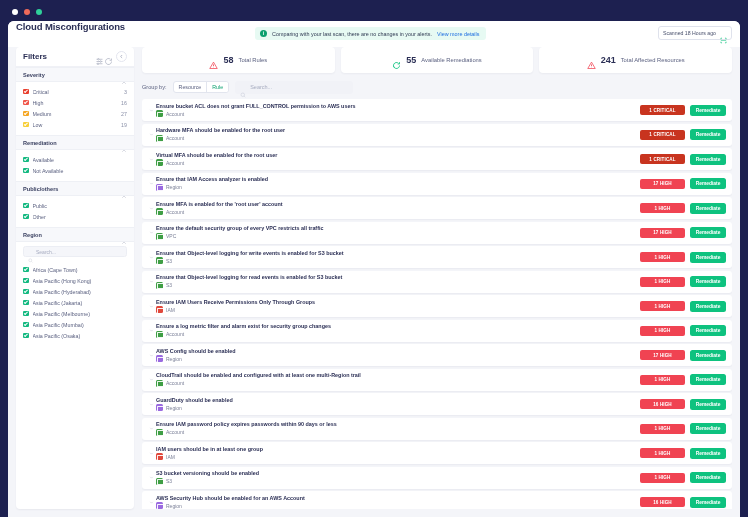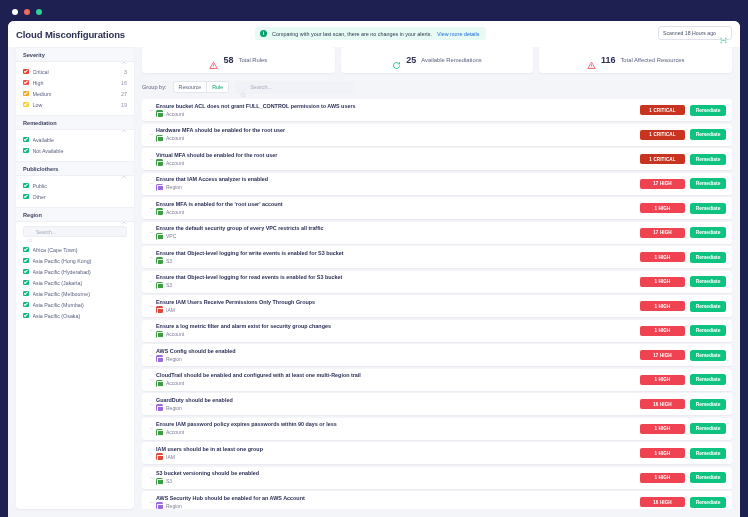--- a/index.html
+++ b/index.html
@@ -28,21 +28,21 @@
     background: #f4f5f9;
     border-radius: 6px 6px 0 0;
     overflow: hidden;
   }
 
   
   #topbar {
     position: relative;
     height: 26px;
     padding: 0 8px;
-    display: flex; align-items: center;
+    display: flex; align-items: flex-start;
     background: #ffffff;
   }
   #app-title {
     font-size: 9.5px; font-weight: bold; color: #2b2f55;
     letter-spacing: -0.1px;
   }
   #scan-banner {
     position: absolute; left: 247px; top: 6px;
     display: flex; align-items: center; gap: 5px;
     background: #e7faf3;
@@ -232,20 +232,42 @@
           <path d="M3 8V4h4M21 8V4h-4M3 16v4h4M21 16v4h-4"></path>
           <path d="M3 12h18" stroke-width="1.8"></path>
         </svg>
       </span>
     </div>
   </div>
 
   <div id="body-split">
 
     <div id="sidebar">
+      <div id="filters-head">
+        <div class="ttl">Filters</div>
+        <span class="ic">
+          <svg viewBox="0 0 24 24" fill="none" stroke="#6b7390" stroke-width="2">
+            <path d="M4 6h16M4 12h16M4 18h16"></path>
+              <circle cx="9" cy="6" r="2" fill="#fff"></circle>
+              <circle cx="15" cy="12" r="2" fill="#fff"></circle>
+              <circle cx="8" cy="18" r="2" fill="#fff"></circle>
+          </svg>
+        </span>
+        <span class="ic">
+          <svg viewBox="0 0 24 24" fill="none" stroke="#6b7390" stroke-width="2">
+            <path d="M20 12a8 8 0 1 1-3-6.2"></path>
+              <path d="M20 4v5h-5"></path>
+          </svg>
+        </span>
+        <span class="collapse-btn">
+          <svg viewBox="0 0 24 24" fill="none" stroke="#8a90a8" stroke-width="3">
+              <path d="M15 5l-7 7 7 7"></path>
+            </svg>
+        </span>
+      </div>
       <div id="sidebar-groups">
           <div class="filter-group-head">
             <span class="gl">Severity</span>
             <span class="chev"><svg viewBox="0 0 24 24" fill="none" stroke="#8a90a8" stroke-width="3">
                 <path d="M5 15l7-7 7 7"></path>
               </svg></span>
           </div>
           <div class="filter-list">
             <div class="filter-row">
               <span class="cb" style="background: rgb(232, 64, 47);"></span>
@@ -367,29 +389,29 @@
               </svg></span>
             <span class="sval">58</span>
             <span class="slbl">Total Rules</span>
           </div>
           <div class="stat-card">
             <span class="sic"><svg viewBox="0 0 24 24" fill="none" stroke="#0ec27f" stroke-width="2.2">
                 <path d="M20 12a8 8 0 1 1-2.5-5.8"></path>
                 <path d="M20 3v5h-5"></path>
                 <path d="M4 12a8 8 0 0 0 2.5 5.8"></path>
               </svg></span>
-            <span class="sval">25</span>
+            <span class="sval">55</span>
             <span class="slbl">Available Remediations</span>
           </div>
           <div class="stat-card">
             <span class="sic"><svg viewBox="0 0 24 24" fill="none" stroke="#f04352" stroke-width="2">
                 <path d="M12 3L2 20h20L12 3z"></path>
                 <path d="M12 9v5M12 16.6v.6" stroke-width="2.2"></path>
               </svg></span>
-            <span class="sval">116</span>
+            <span class="sval">241</span>
             <span class="slbl">Total Affected Resources</span>
           </div>
         </div>
 
       <div id="groupbar">
         <span class="gb-lbl">Group by:</span>
         <div id="seg">
             <div class="sg">Resource</div>
             <div class="sg active">Rule</div>
           </div>

